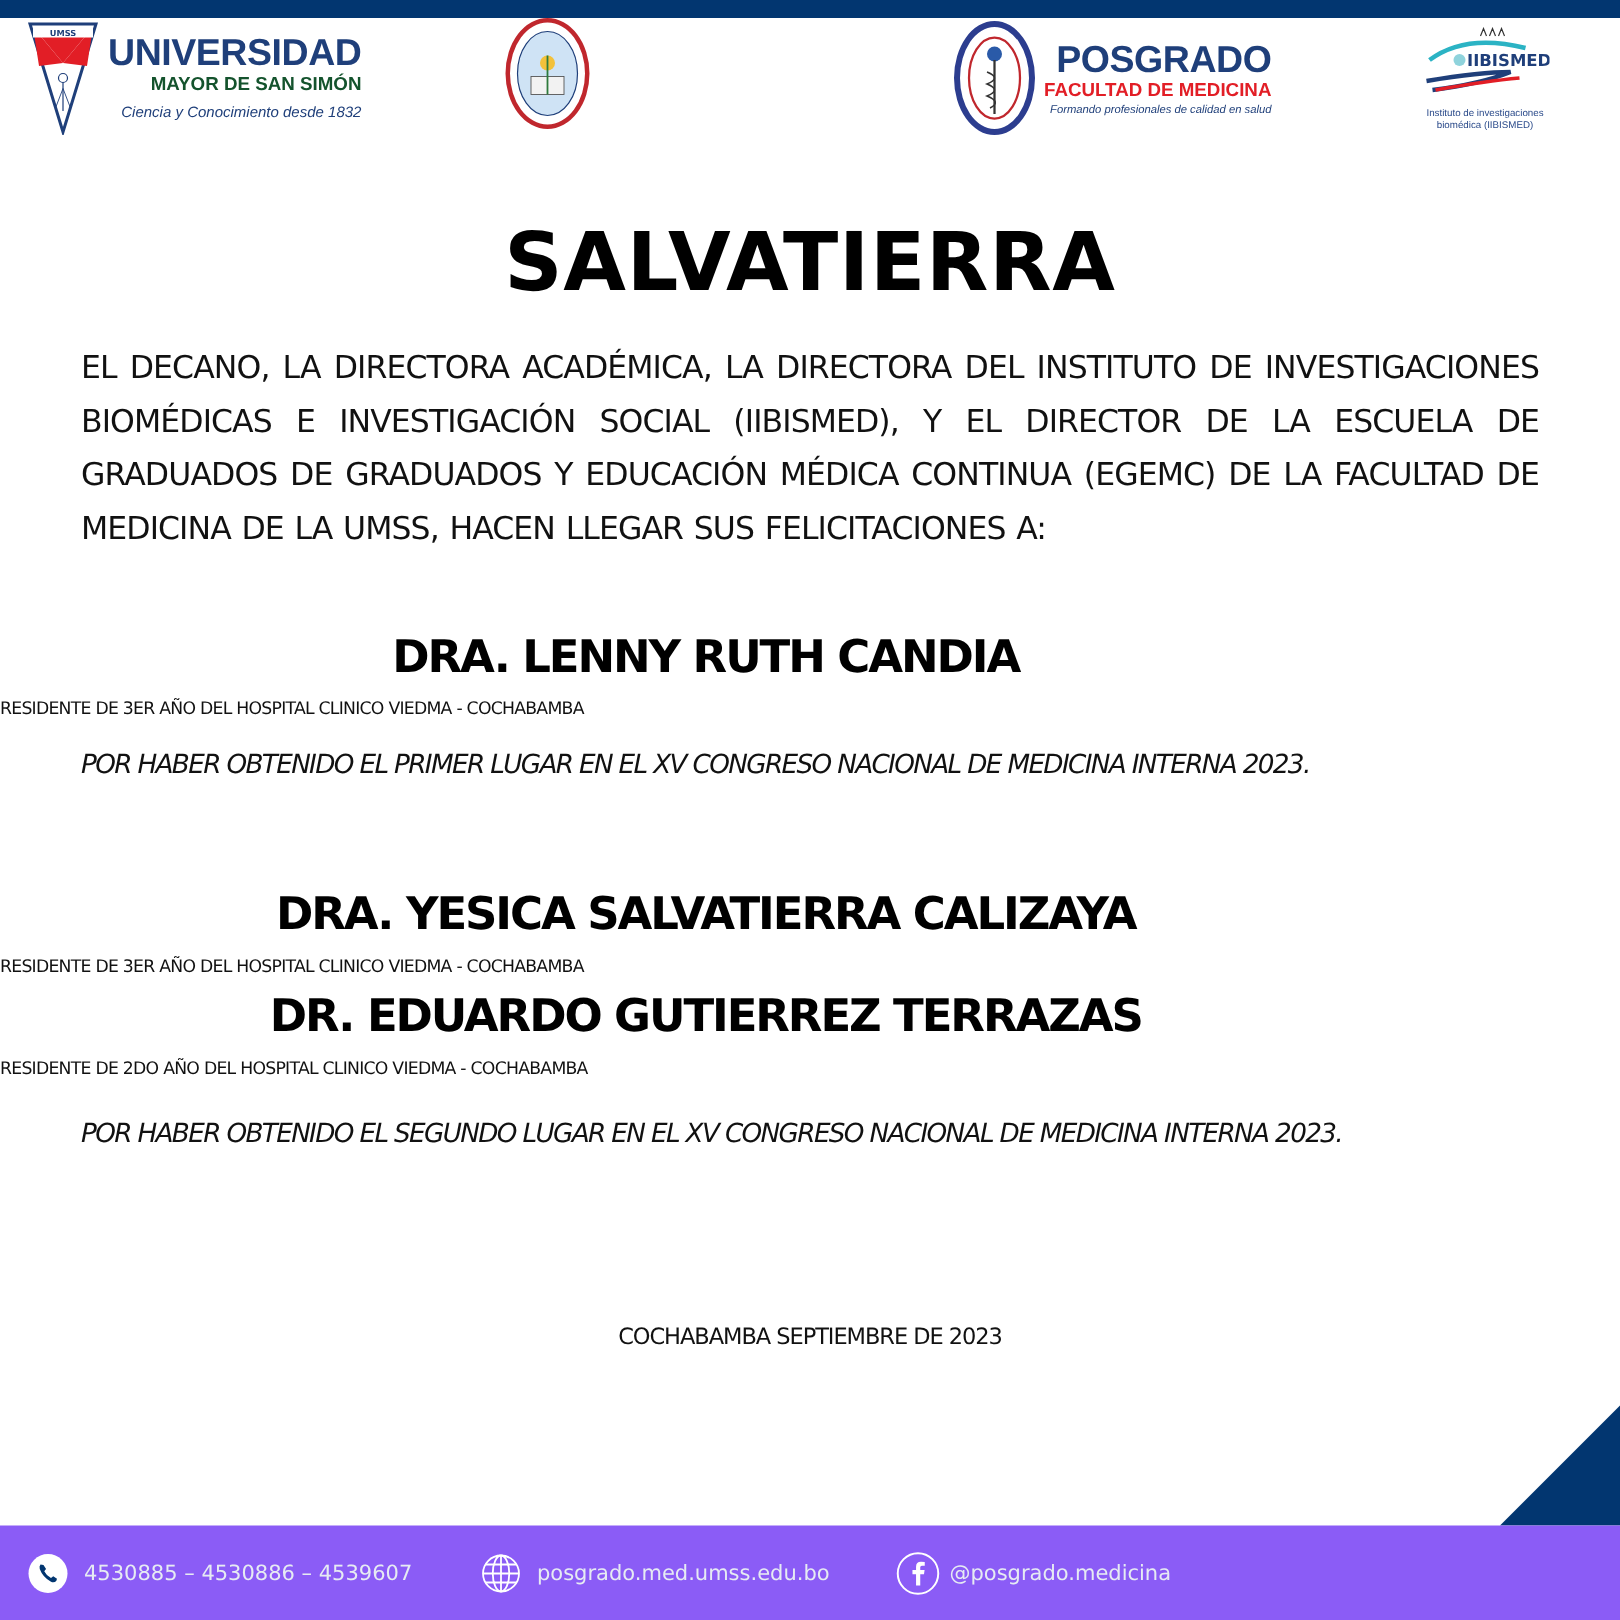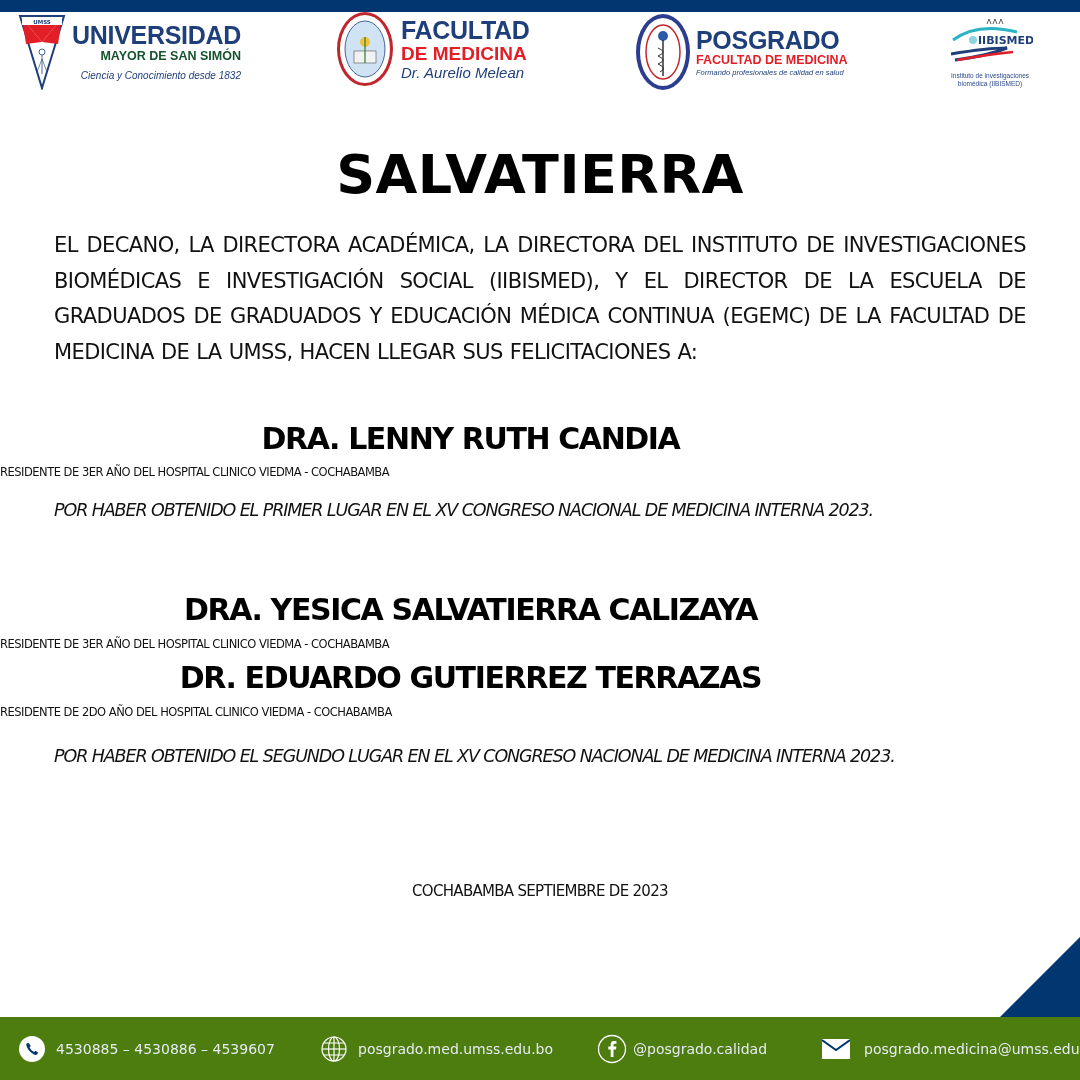--- a/index.html
+++ b/index.html
@@ -21,21 +21,21 @@
   .umss-t2 { font-weight: 700; font-size: 12.5px; color: #14532d; margin-top: 2px; }
   .umss-t3 { font-style: italic; font-size: 10px; color: #1f3f7a; margin-top: 8px; }
 
   .seal { width: 56px; height: 74px; border-radius: 50%; border: 3px solid #c0272d; position: relative; background: #fff; }
   .fac-text { margin-left: 8px; line-height: 1; }
   .fac-t1 { font-weight: 900; font-size: 25px; color: #1f3f7a; letter-spacing: -0.3px; }
   .fac-t2 { font-weight: 900; font-size: 19px; color: #e21e26; margin-top: 1px; }
   .fac-t3 { font-style: italic; font-size: 15px; color: #1f3f7a; margin-top: 2px; }
 
   .pos-seal { width: 54px; height: 76px; border-radius: 50%; border: 4px solid #2c3d8f; position: relative; background: #fff; }
-  .pos-text { margin-left: 6px; line-height: 1; }
+  .pos-text { margin-left: 6px; line-height: 1; text-align: right; }
   .pos-t1 { font-weight: 900; font-size: 25px; color: #1f3f7a; letter-spacing: -0.3px; }
   .pos-t2 { font-weight: 900; font-size: 12.5px; color: #e21e26; margin-top: 1px; }
   .pos-t3 { font-style: italic; font-size: 7.5px; color: #1f3f7a; margin-top: 3px; }
 
   .iib-mark { width: 86px; height: 50px; position: relative; }
   .iib-cap { font-size: 6.5px; color: #2a4a8a; text-align: center; line-height: 1.3; margin-top: 4px; }
 
   
   .title { position: absolute; left: 0; top: 143px; width: 1080px; text-align: center; font-weight: 900; font-size: 54px; letter-spacing: 0.5px; color: #000; font-family: "DejaVu Sans", sans-serif; }
 
@@ -43,21 +43,21 @@
 
   .name { position: absolute; left: 0; width: 941px; text-align: center; font-weight: 900; font-size: 30px; color: #000; letter-spacing: -1.4px; font-family: "DejaVu Sans", sans-serif; }
   .sub { position: absolute; left: 0; width: 1080px; text-align: left; font-size: 11.5px; color: #111; letter-spacing: -0.5px; font-family: "DejaVu Sans", sans-serif; }
 
   .reason { position: absolute; left: 54px; width: 975px; font-size: 17.5px; line-height: 29px; color: #111; letter-spacing: -1.1px; font-family: "DejaVu Sans", sans-serif; text-align: justify; font-style: italic; }
 
   .date { position: absolute; left: 0; top: 882px; width: 1080px; text-align: center; font-size: 15px; color: #111; letter-spacing: -0.7px; font-family: "DejaVu Sans", sans-serif; }
 
   
   .corner { position: absolute; left: 1000px; top: 937px; width: 0; height: 0; border-left: 80px solid transparent; border-bottom: 80px solid #023670; }
-  .footer { position: absolute; left: 0; top: 1017px; width: 1080px; height: 63px; background: #4d7c0f; color: #e6ebf3; font-size: 14px; font-family: "DejaVu Sans", sans-serif; }
+  .footer { position: absolute; left: 0; top: 1017px; width: 1080px; height: 63px; background: #8b5cf6; color: #e6ebf3; font-size: 14px; font-family: "DejaVu Sans", sans-serif; }
   .f-item { position: absolute; top: 0; height: 63px; display: flex; align-items: center; }
   .f-item span { white-space: nowrap; }
   .f-phone { left: 18px; }
   .f-web { left: 320px; text-align: right; }
   .f-fb { left: 597px; }
   .f-mail { left: 822px; }
   .f-icon { margin-right: 10px; display: inline-flex; }
 </style>
 </head>
 <body>
@@ -87,25 +87,20 @@
 </div>
 
 <div class="logo logo-fac">
   <div class="seal">
     <svg width="50" height="68" viewBox="0 0 50 68" style="position:absolute;left:0;top:0">
       <ellipse cx="25" cy="34" rx="20" ry="28" fill="#cfe3f5" stroke="#1f3f7a" stroke-width="0.8"></ellipse>
       <circle cx="25" cy="27" r="5" fill="#f3c13a"></circle>
       <rect x="14" y="36" width="22" height="12" fill="#f2f2f2" stroke="#555" stroke-width="0.6"></rect>
       <line x1="25" y1="22" x2="25" y2="48" stroke="#2d7a3c" stroke-width="1.2"></line>
     </svg>
-  </div>
-  <div class="fac-text">
-    <div class="fac-t1">FACULTAD</div>
-    <div class="fac-t2">DE MEDICINA</div>
-    <div class="fac-t3">Dr. Aurelio Melean</div>
   </div>
 </div>
 
 <div class="logo logo-pos">
   <div class="pos-seal">
     <svg width="46" height="68" viewBox="0 0 46 68" style="position:absolute;left:0;top:0">
       <ellipse cx="23" cy="34" rx="17" ry="27" fill="#fff" stroke="#c0272d" stroke-width="1.5"></ellipse>
       <circle cx="23" cy="18" r="5" fill="#2a5aa8"></circle>
       <line x1="23" y1="22" x2="23" y2="58" stroke="#333" stroke-width="1.5"></line>
       <path d="M18 30 Q28 34 18 38 Q28 42 18 46 Q28 50 20 54" fill="none" stroke="#333" stroke-width="1"></path>
@@ -175,24 +170,15 @@
     </span>
     <span>posgrado.med.umss.edu.bo</span>
   </div>
   <div class="f-item f-fb">
     <span class="f-icon" style="margin-right:6px">
       <svg width="30" height="30" viewBox="0 0 30 30">
         <circle cx="15" cy="15" r="13.5" fill="none" stroke="#ffffff" stroke-width="1.3"></circle>
         <path d="M16.5 23 V15.5 H19 L19.4 12.6 H16.5 V10.8 Q16.5 9.8 17.6 9.8 H19.5 V7.3 Q18.5 7.1 17 7.1 Q13.7 7.1 13.7 10.5 V12.6 H11.3 V15.5 H13.7 V23 Z" fill="#ffffff"></path>
       </svg>
     </span>
-    <span>@posgrado.calidad</span>
-  </div>
-  <div class="f-item f-mail">
-    <span class="f-icon" style="margin-right:14px">
-      <svg width="28" height="20" viewBox="0 0 28 20">
-        <rect x="0" y="0" width="28" height="20" fill="#ffffff"></rect>
-        <path d="M0 1 L14 11 L28 1" fill="none" stroke="#023670" stroke-width="2"></path>
-      </svg>
-    </span>
-    <span>posgrado.medicina@umss.edu</span>
+    <span>@posgrado.medicina</span>
   </div>
 </div>
 
 </body></html>

